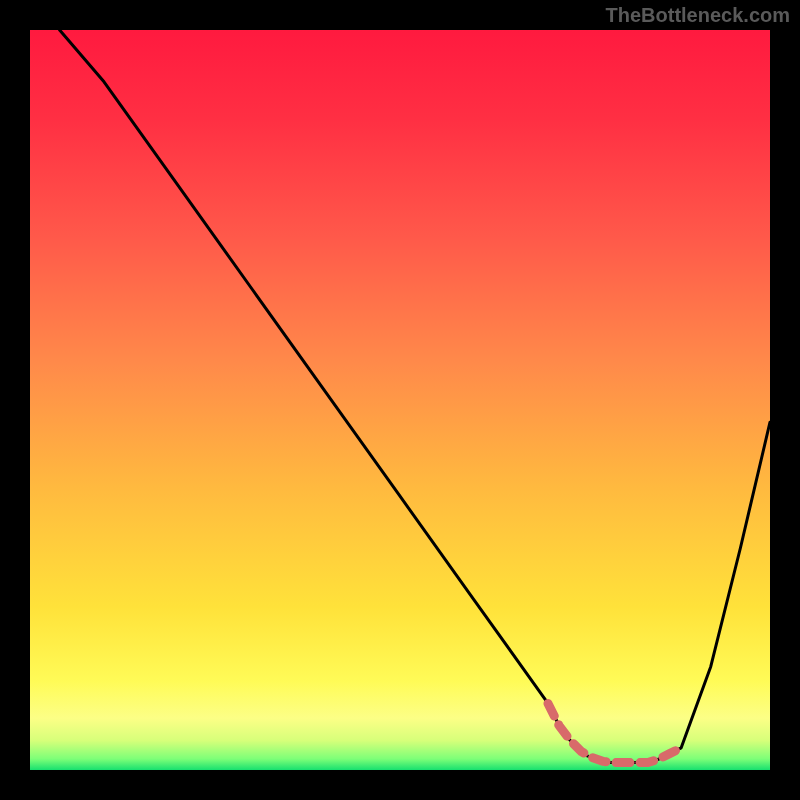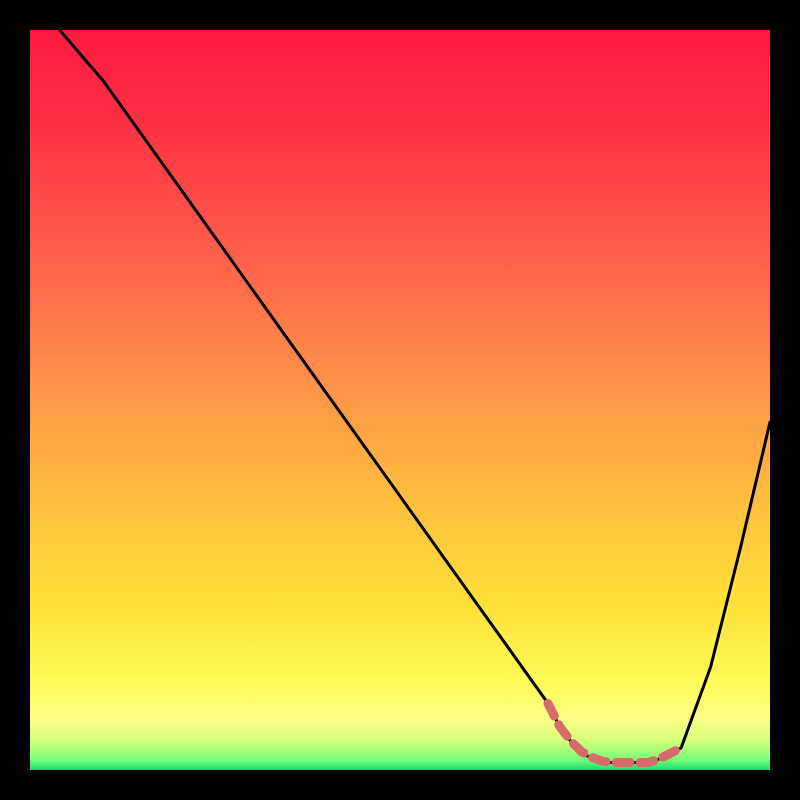--- a/index.html
+++ b/index.html
@@ -28,20 +28,21 @@
   }
   svg {
     position: absolute;
     top: 0;
     left: 0;
   }
 </style>
 </head>
 <body>
 <div class="wrap">
+  <div class="watermark">TheBottleneck.com</div>
   <svg id="chart-svg" width="800" height="800" viewBox="0 0 800 800">
       <defs>
         <linearGradient id="bg-grad" x1="0" y1="0" x2="0" y2="1">
           <stop offset="0%" stop-color="#ff1a3f"></stop>
           <stop offset="12%" stop-color="#ff2f43"></stop>
           <stop offset="28.000000000000004%" stop-color="#ff594a"></stop>
           <stop offset="45%" stop-color="#ff8a4a"></stop>
           <stop offset="62%" stop-color="#ffba3f"></stop>
           <stop offset="78%" stop-color="#ffe23a"></stop>
           <stop offset="88%" stop-color="#fffb57"></stop>

